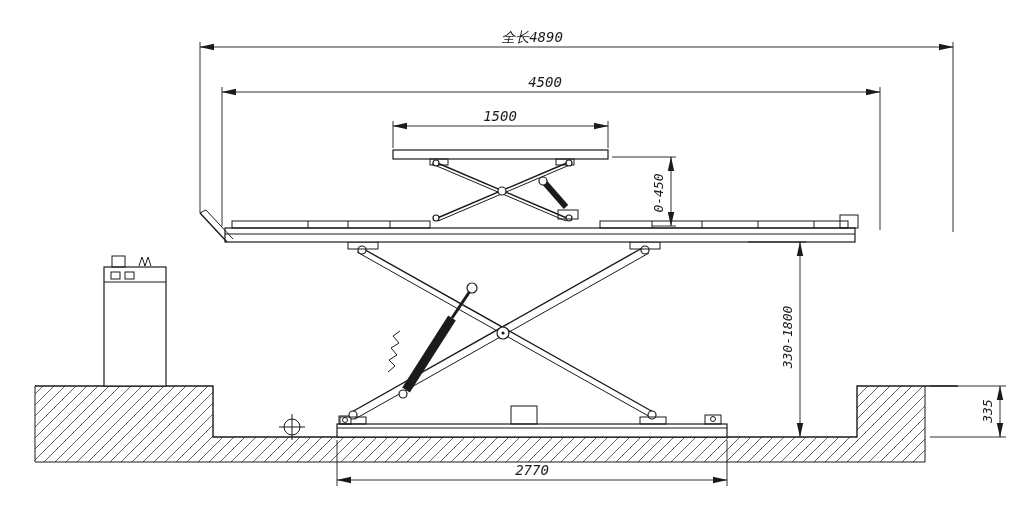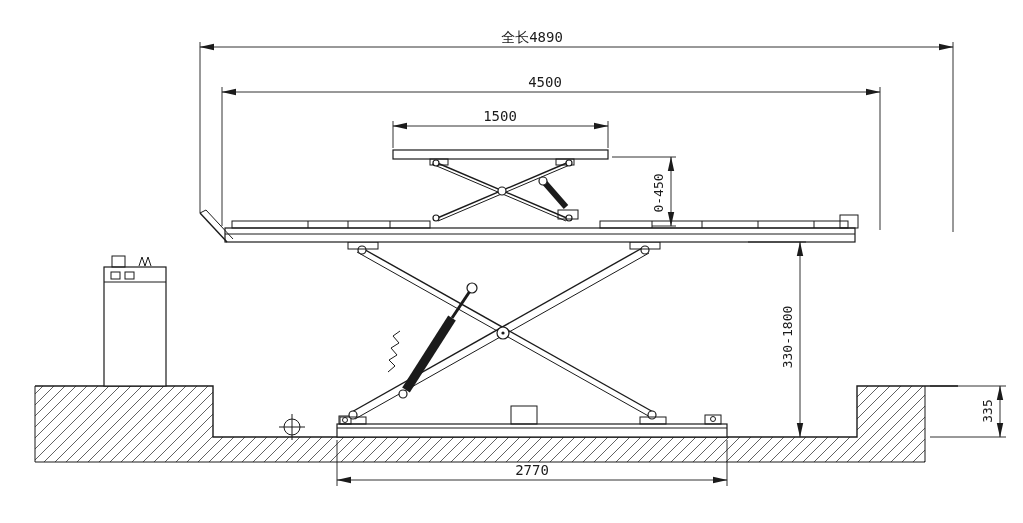--- a/index.html
+++ b/index.html
@@ -1,19 +1,20 @@
 <!DOCTYPE html>
 <html><head>
 <meta charset="utf-8">
 <style>
   html, body { margin: 0; padding: 0; background: #ffffff; }
   .sheet {
     width: 1023px; height: 523px; position: relative;
     background: #ffffff; overflow: hidden;
     font-family: "DejaVu Sans Mono", "Liberation Sans", sans-serif;
+    font-style: italic;
   }
   svg { display: block; }
   .thin   { stroke: #1b1b1b; stroke-width: 1;   fill: none; }
   .med    { stroke: #1b1b1b; stroke-width: 1.4; fill: none; }
   .dim    { stroke: #1b1b1b; stroke-width: 0.9; fill: none; }
   .whitefill { fill: #ffffff; stroke: #1b1b1b; stroke-width: 1.2; }
   .dimtext {
     font-family: "DejaVu Sans Mono", "Liberation Sans", sans-serif;
     font-size: 14px; fill: #1b1b1b;
   }

